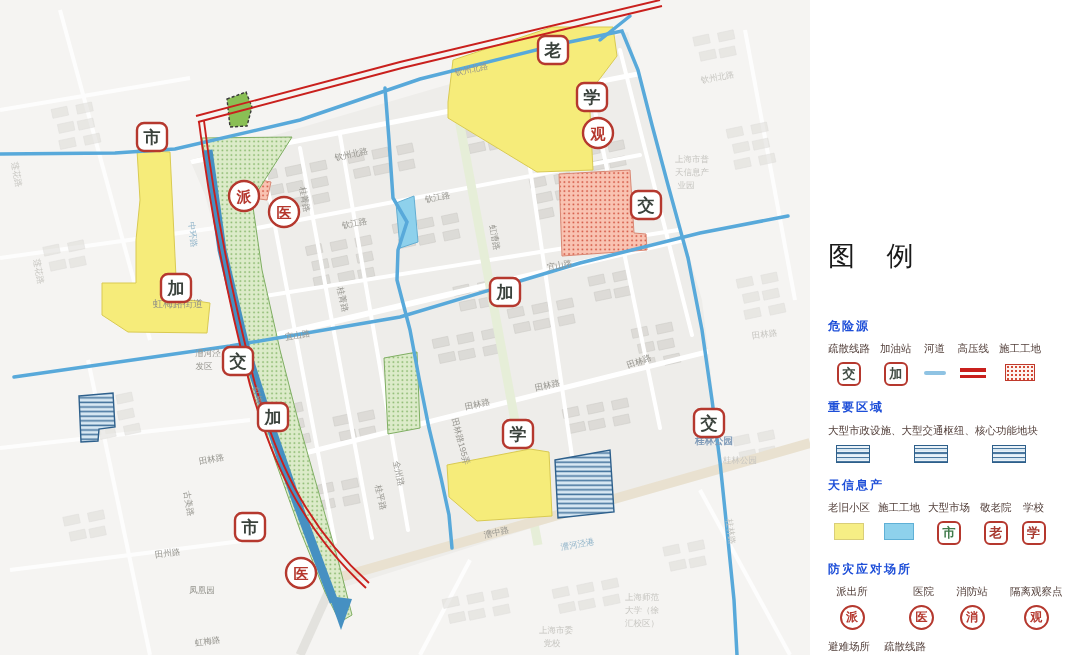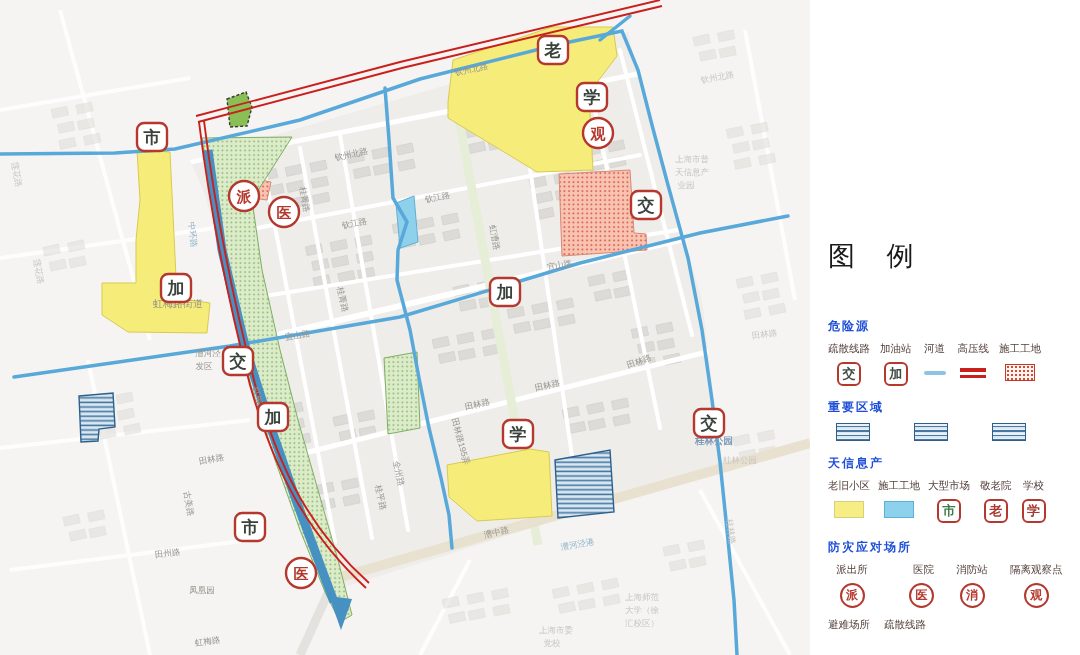--- a/index.html
+++ b/index.html
@@ -480,20 +480,21 @@
       </div>
       <div class="lg-item">
         <div class="lg-lab">施工工地</div>
         <div class="sw sw-construction"></div>
       </div>
     </div>
   </div>
 
   <div class="lg-sec sec-important">
     <div class="lg-head">重要区域</div>
+    <div class="lg-desc">大型市政设施、大型交通枢纽、核心功能地块</div>
     <div class="lg-row" style="padding-left:8px;">
       <div class="sw sw-stripes" style="margin-right:44px;"></div>
       <div class="sw sw-stripes" style="margin-right:44px;"></div>
       <div class="sw sw-stripes"></div>
     </div>
   </div>
 
   <div class="lg-sec sec-vulnerable">
     <div class="lg-head">天信息产</div>
     <div class="lg-row">

